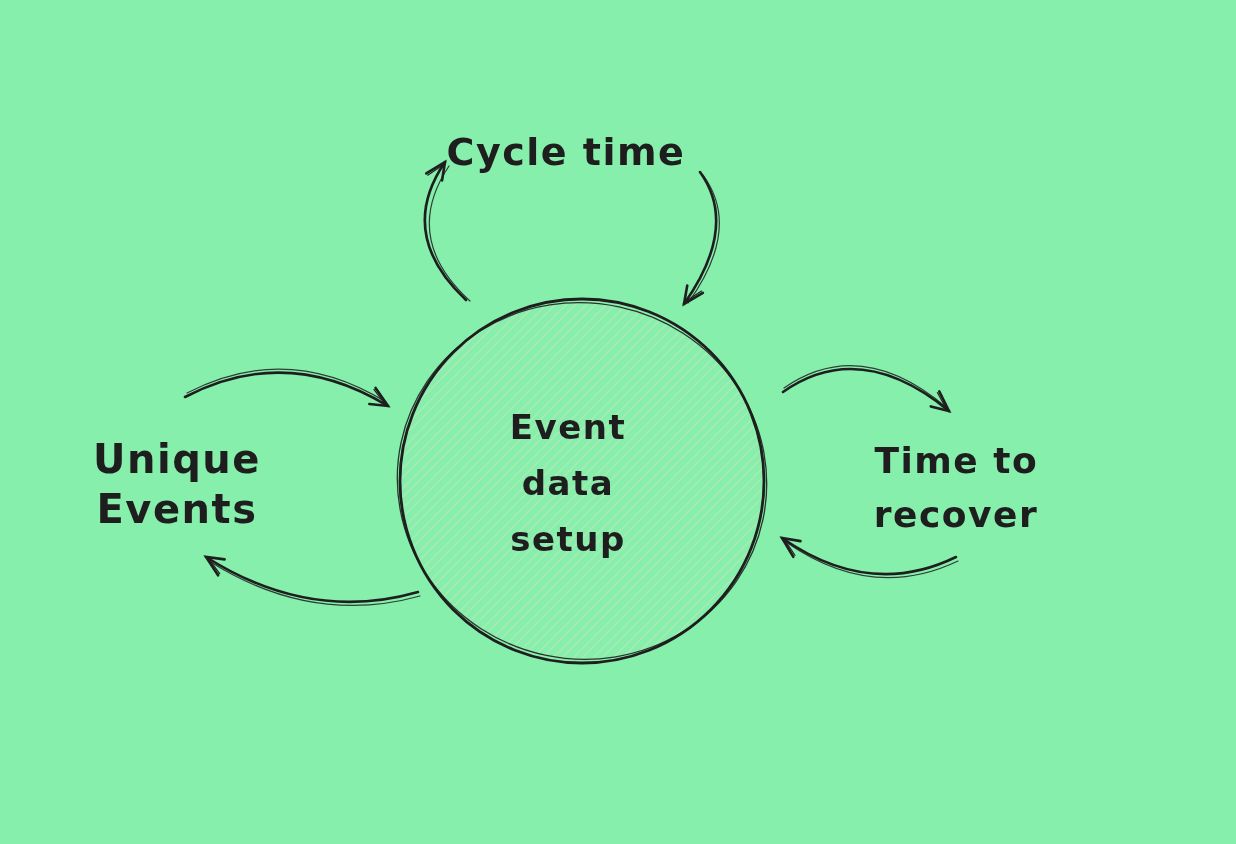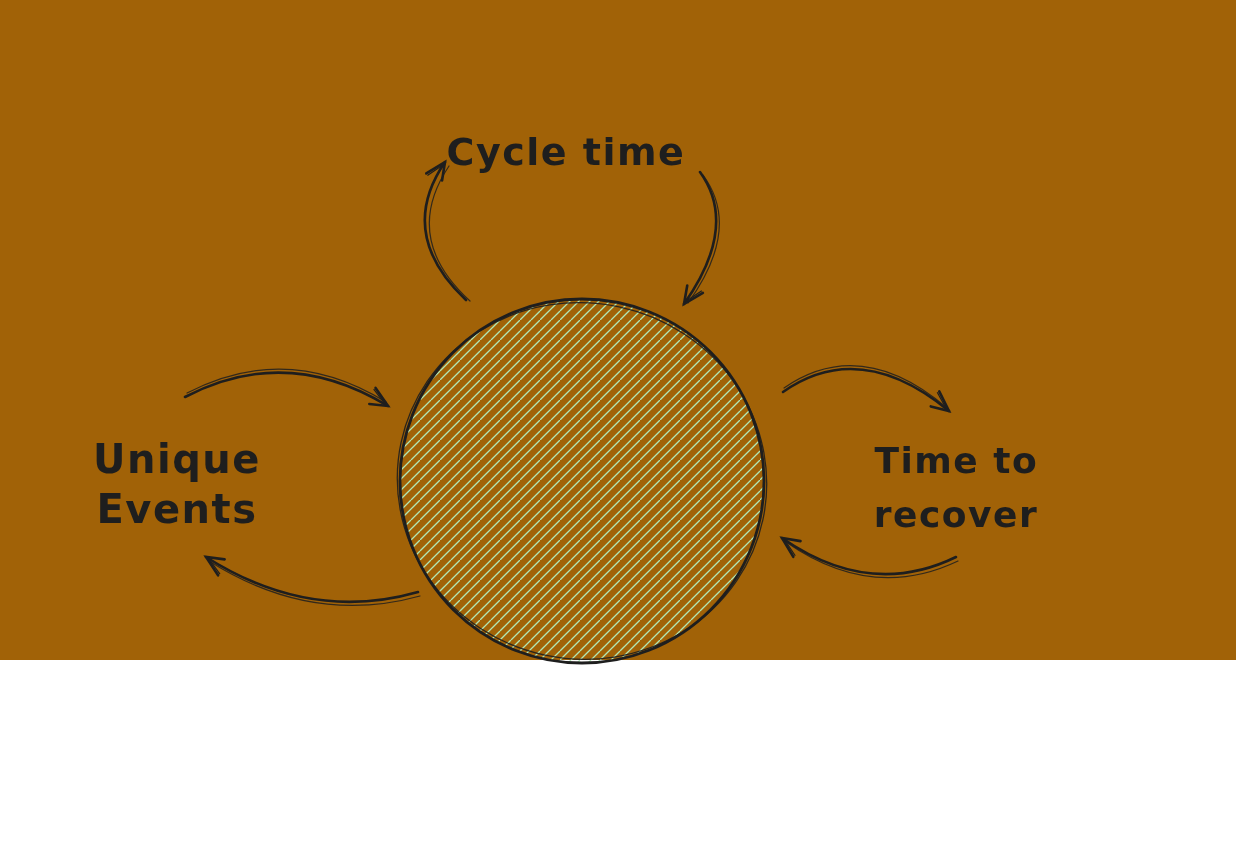--- a/index.html
+++ b/index.html
@@ -9,22 +9,22 @@
   }
   body {
     width: 1236px;
     height: 844px;
     overflow: hidden;
     font-family: "DejaVu Sans", sans-serif;
   }
   .canvas {
     position: relative;
     width: 1236px;
-    height: 660px;
-    background: #a16207;
+    height: 844px;
+    background: #86efac;
   }
   .drawing {
     position: absolute;
     left: 0;
     top: 0;
   }
   .stroke-main {
     fill: none;
     stroke: #1e1e1e;
     stroke-width: 2.6;
@@ -128,14 +128,17 @@
   </svg>
 
   <div class="label label-top">Cycle time</div>
 
   <div class="label label-left">Unique
 Events</div>
 
   <div class="label label-right">Time to
 recover</div>
 
+  <div class="label label-center">Event
+data
+setup</div>
 
 </div>
 
 </body></html>

